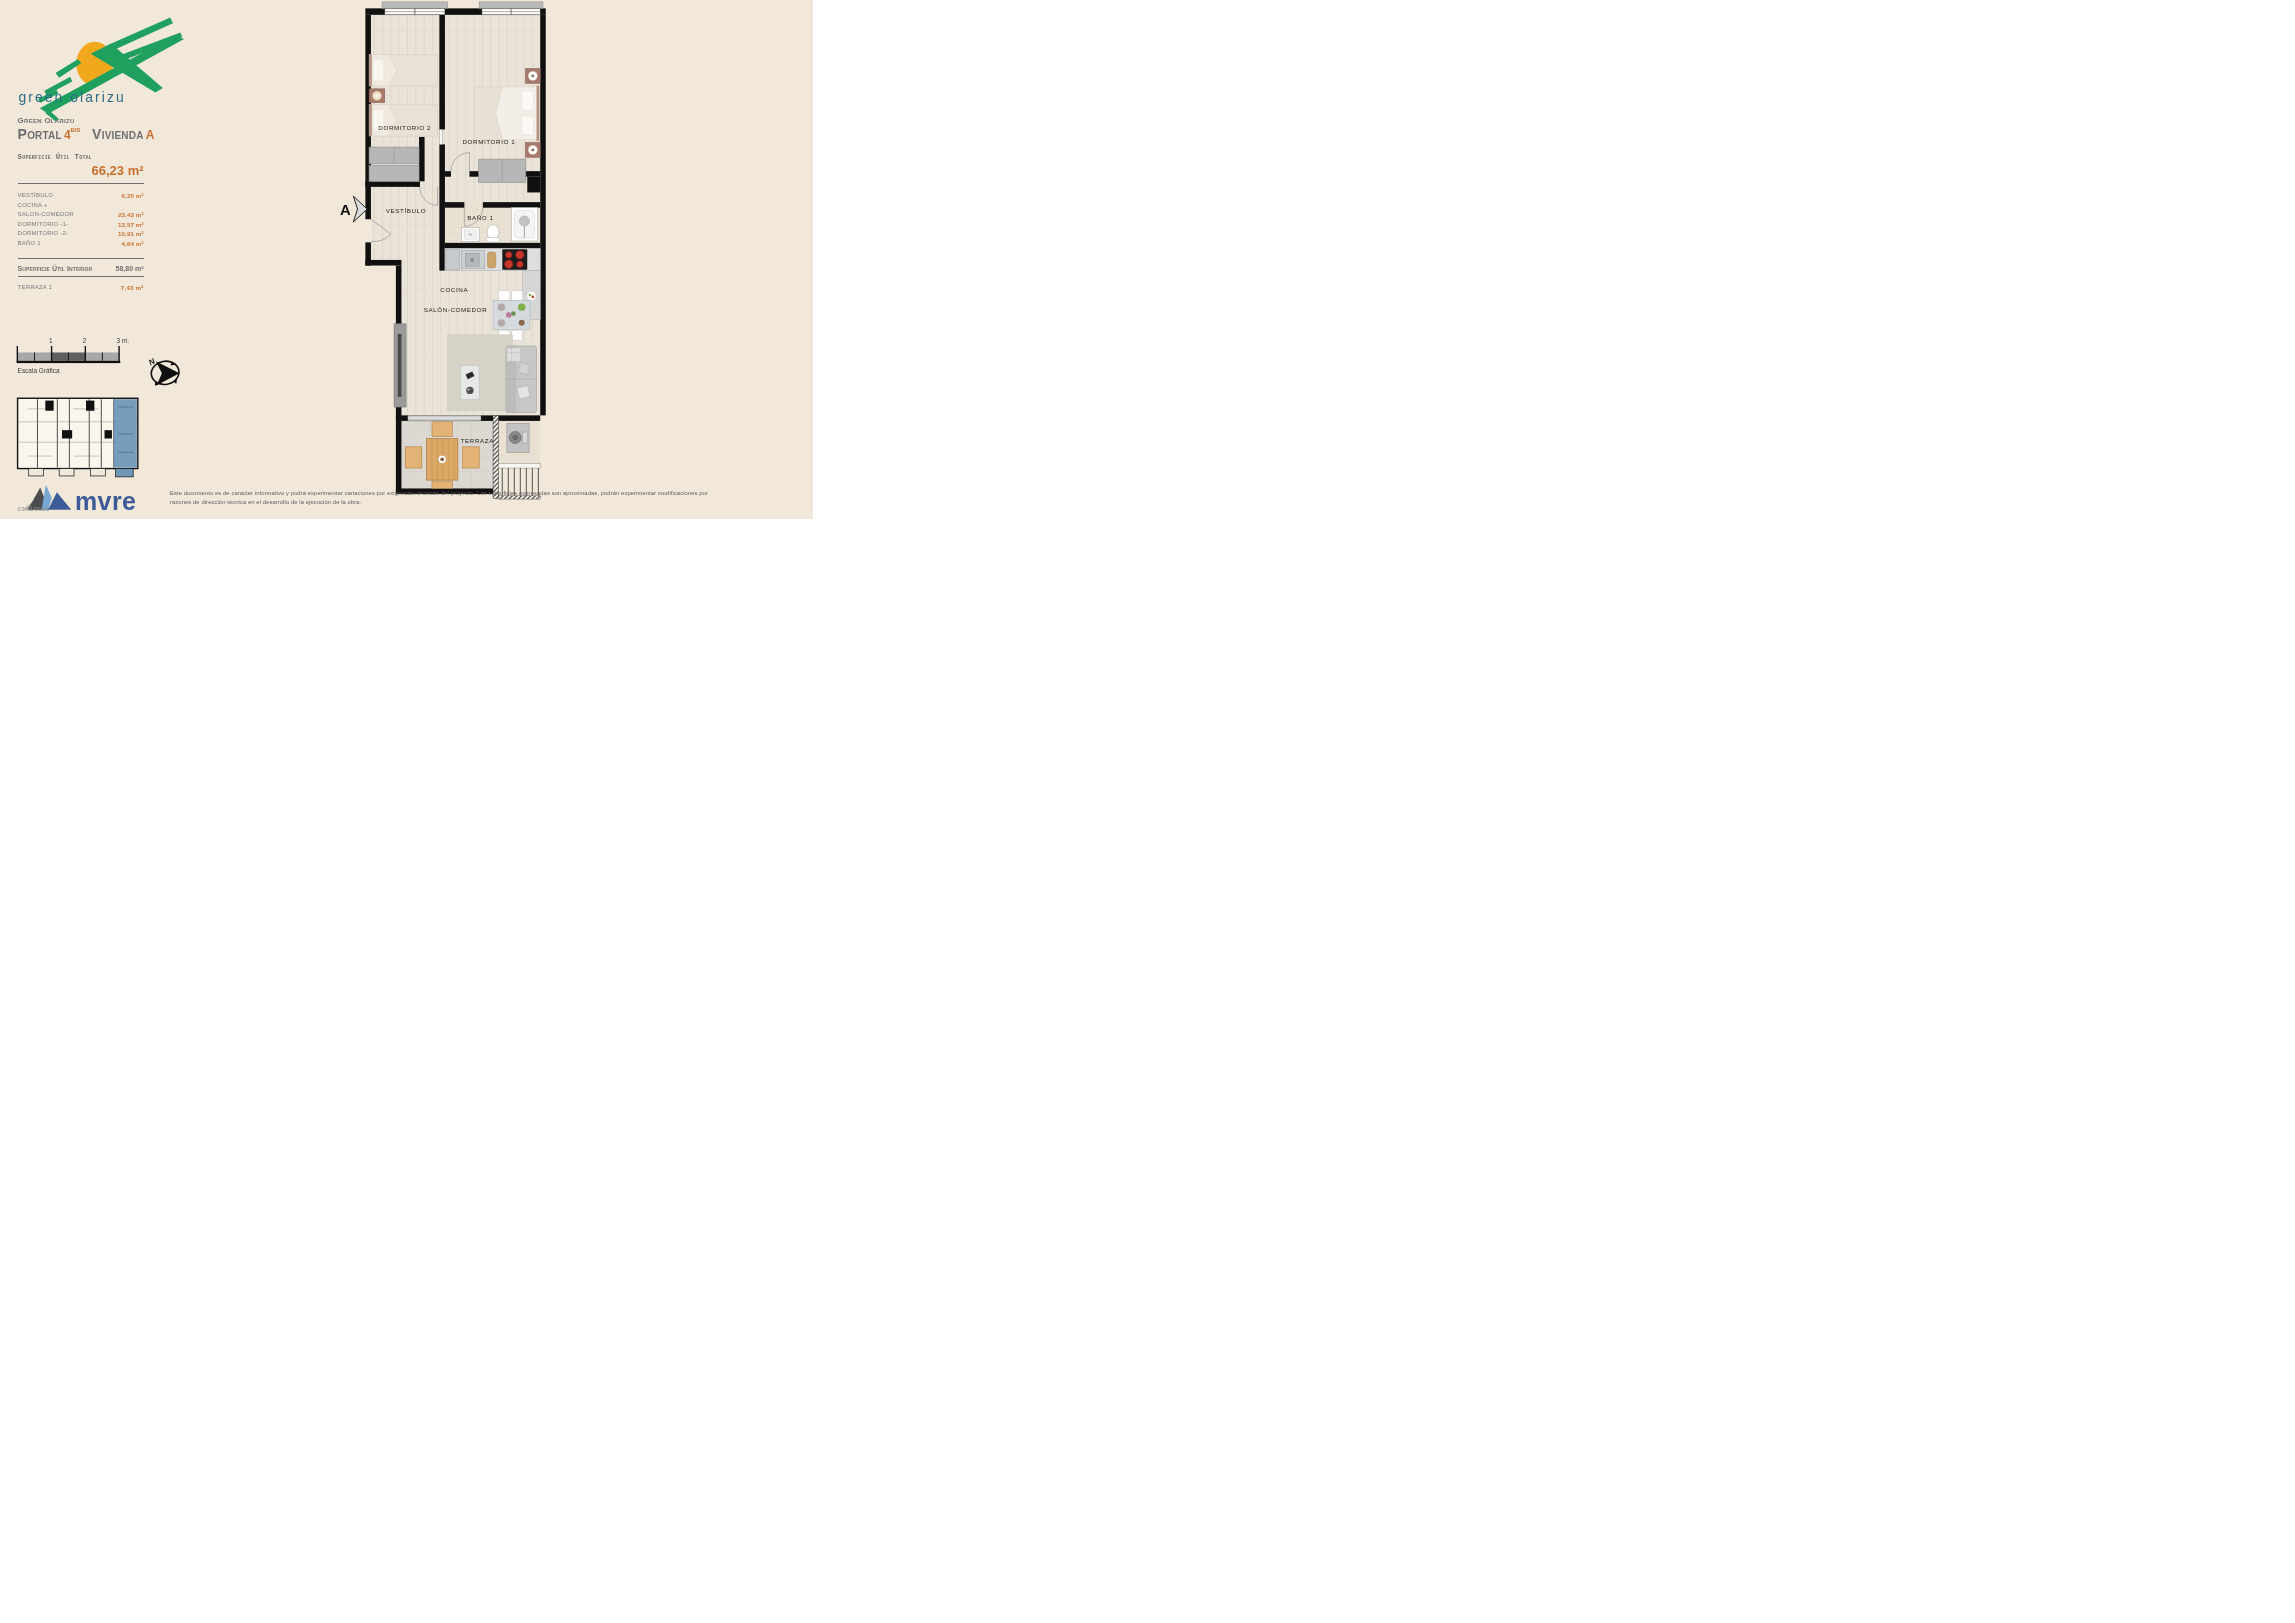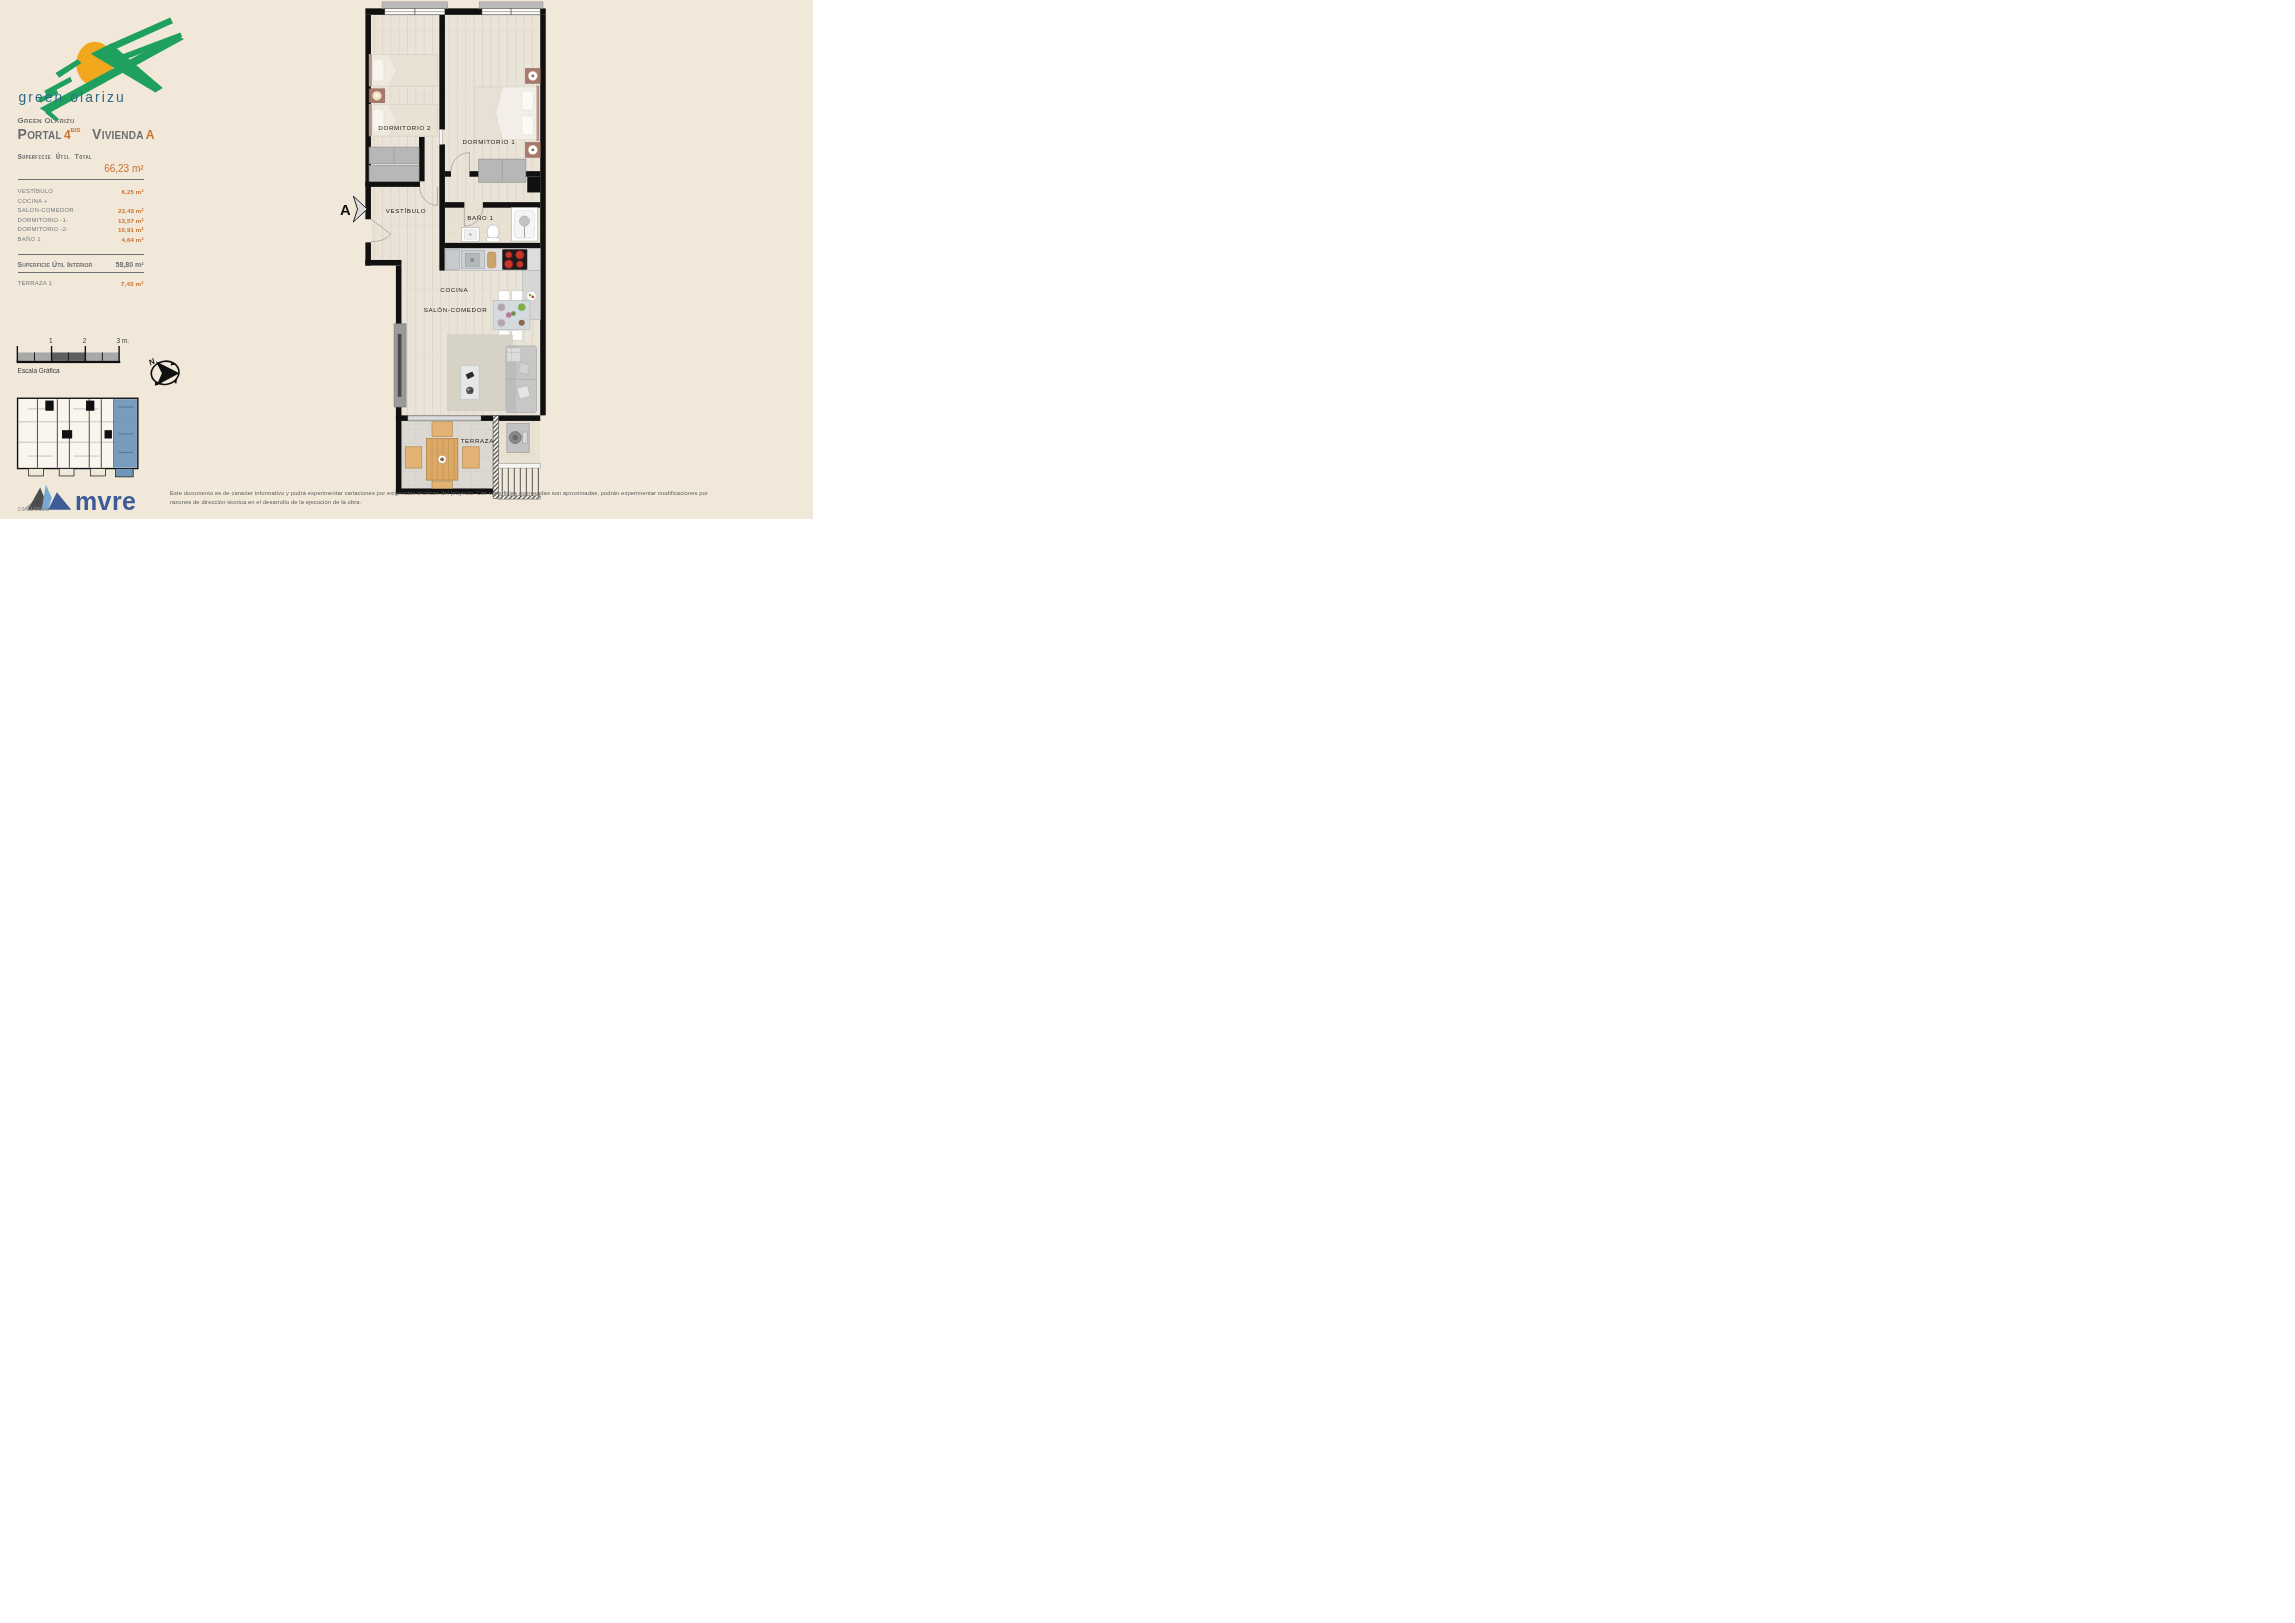--- a/index.html
+++ b/index.html
@@ -7,21 +7,21 @@
   #page{position:relative;width:813px;height:519px;background:#f1e8da;overflow:hidden;}
   #plan-svg{position:absolute;left:0;top:0;width:734px;height:519px;}
   .sidebar{position:absolute;left:17.6px;top:116px;width:126px;color:#6e6f71;}
   .project{font-variant:small-caps;font-weight:bold;font-size:7.9px;letter-spacing:0.3px;color:#6e6f71;}
   .portal-line{margin-top:1.4px;white-space:nowrap;}
   .pl-gray{font-variant:small-caps;font-weight:bold;font-size:14px;color:#6e6f71;letter-spacing:0.2px;}
   .pl-orange-big{font-weight:bold;font-size:12px;color:#c8702e;}
   .pl-orange-sup{font-weight:bold;font-size:6px;color:#c8702e;vertical-align:top;position:relative;top:0.5px;}
   .pl-space{display:inline-block;width:7.4px;}
   .total-label{margin-top:10.2px;font-variant:small-caps;font-weight:bold;font-size:7.4px;letter-spacing:0.2px;font-family:Liberation Mono, monospace;}
-  .total-value{margin-top:2.8px;text-align:right;font-weight:normal;font-size:10px;color:#c8702e;}
+  .total-value{margin-top:2.8px;text-align:right;font-weight:bold;font-size:13px;color:#c8702e;}
   .hr{border-top:1.4px solid #6e6f71;margin-top:4.6px;}
   .rows{margin-top:8.3px;}
   .arow{display:flex;justify-content:space-between;margin-bottom:2.8px;font-size:6px;letter-spacing:0.2px;color:#7b7c7e;}
   .arow .val{font-weight:bold;font-size:6.2px;color:#c8702e;letter-spacing:0.1px;}
   .interior-row{display:flex;justify-content:space-between;margin-top:5.6px;}
   .interior-row .lbl{font-variant:small-caps;font-weight:bold;font-size:7px;letter-spacing:0.1px;}
   .interior-row .val{font-weight:bold;font-size:7px;color:#6e6f71;}
   .terrace-row{display:flex;justify-content:space-between;margin-top:6.5px;font-size:6px;letter-spacing:0.2px;color:#7b7c7e;}
   .terrace-row .val{font-weight:bold;font-size:6.2px;color:#c8702e;}
   .date{position:absolute;left:17.6px;top:506px;font-size:6px;color:#8f8f8f;letter-spacing:0.2px;}

